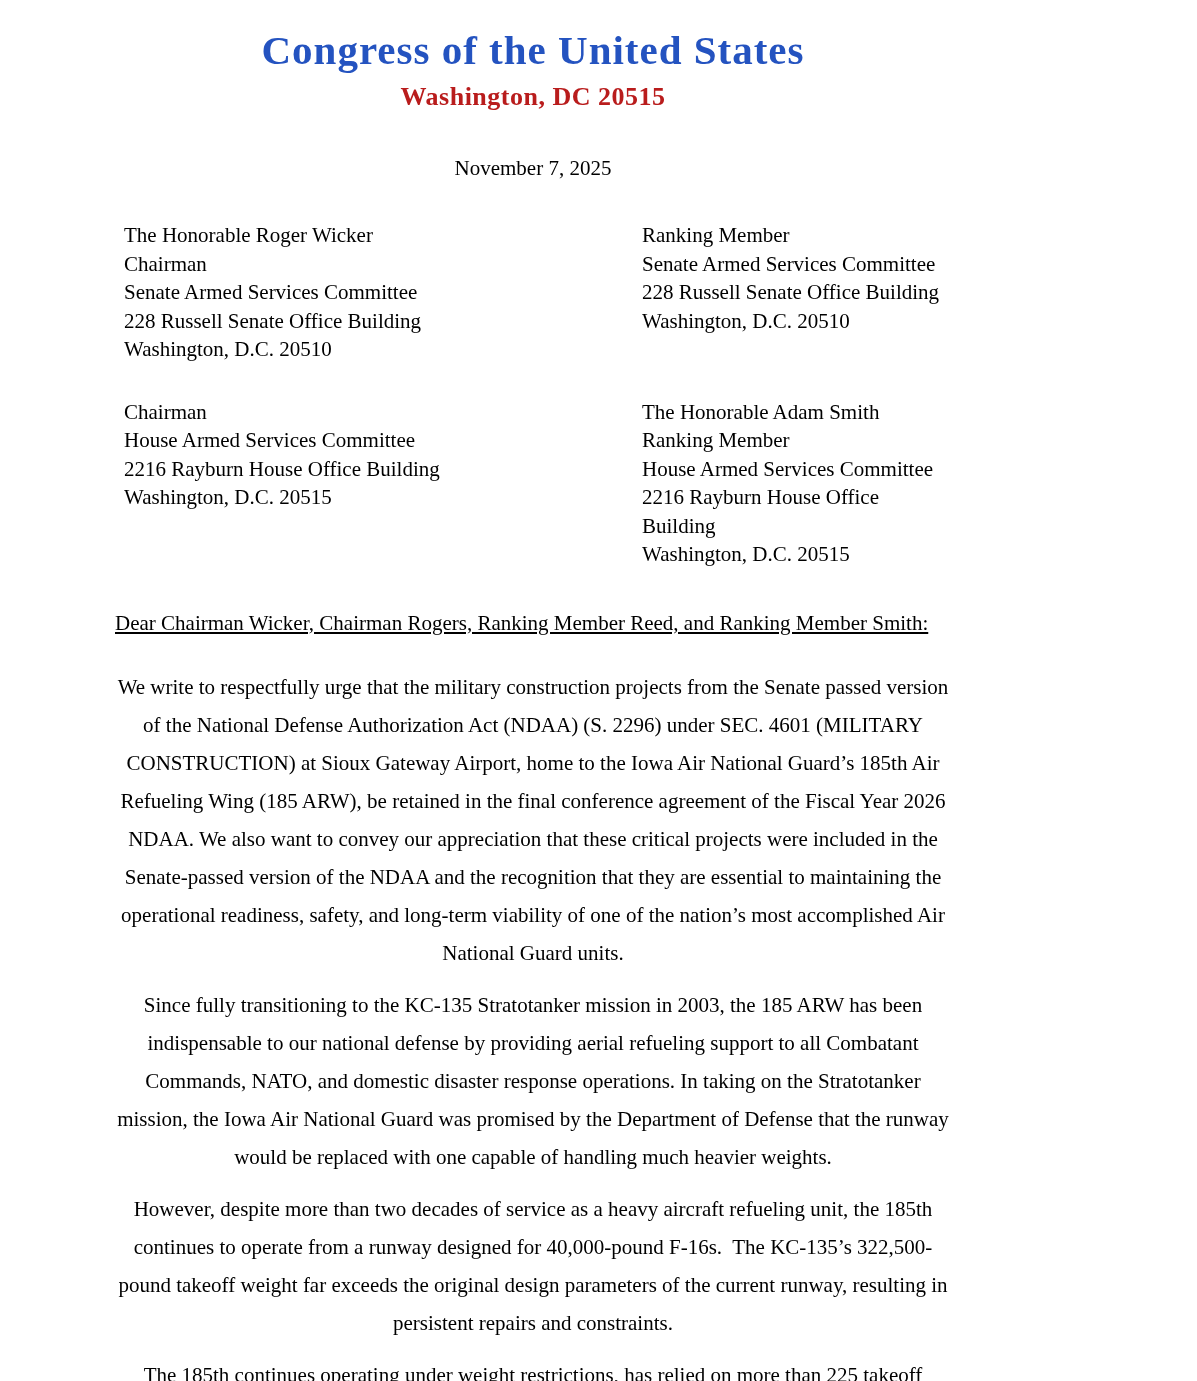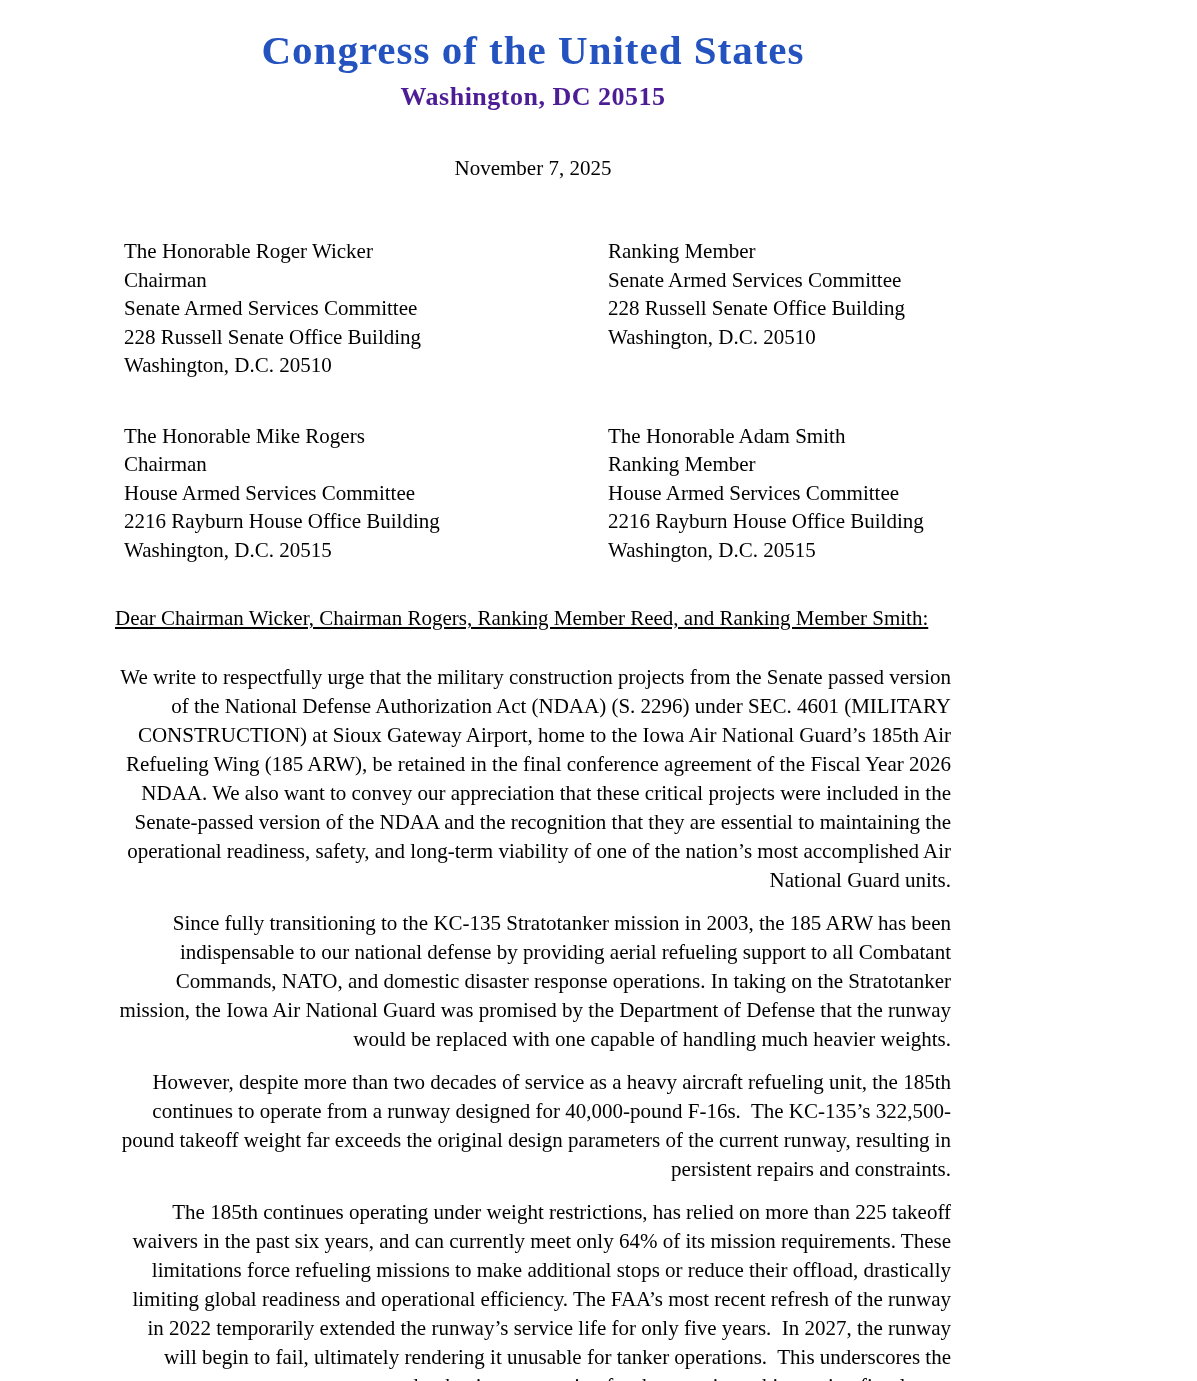--- a/index.html
+++ b/index.html
@@ -24,51 +24,52 @@
     font-size: 41px;
     font-weight: bold;
     color: #2453c0;
     letter-spacing: 1px;
     font-family: "Liberation Serif", "DejaVu Serif", serif;
   }
   .letterhead-subtitle {
     margin-top: 8px;
     font-size: 26px;
     font-weight: bold;
-    color: #4c1d95;
+    color: #b91c1c;
     letter-spacing: 0.5px;
   }
   .letter-date {
     text-align: center;
     font-size: 21px;
     margin-top: 44px;
-    margin-bottom: 56px;
+    margin-bottom: 40px;
   }
   .addresses {
     padding-left: 9px;
     display: grid;
     grid-template-columns: 484px 1fr;
     row-gap: 42px;
     margin-bottom: 40px;
+    gap: 34px;
   }
   .addr-line {
     font-size: 21px;
     line-height: 28.5px;
   }
   .salutation {
     font-size: 21px;
     line-height: 29px;
     margin: 0 0 30px 0;
     text-decoration: underline;
   }
   .body-para {
     font-size: 21px;
-    line-height: 29px;
+    line-height: 38px;
     margin: 14px 0 13px 0;
-    text-align: right;
+    text-align: center;
     white-space: pre-wrap;
   }
 </style>
 </head>
 <body>
 
 <div class="page">
 
   <header class="letterhead">
     <h1 class="letterhead-title">Congress of the United States</h1>
@@ -88,21 +89,20 @@
     </div>
 
     <div class="addr">
       <div class="addr-line">Ranking Member</div>
       <div class="addr-line">Senate Armed Services Committee</div>
       <div class="addr-line">228 Russell Senate Office Building</div>
       <div class="addr-line">Washington, D.C. 20510</div>
     </div>
 
     <div class="addr">
-      <div class="addr-line">The Honorable Mike Rogers</div>
       <div class="addr-line">Chairman</div>
       <div class="addr-line">House Armed Services Committee</div>
       <div class="addr-line">2216 Rayburn House Office Building</div>
       <div class="addr-line">Washington, D.C. 20515</div>
     </div>
 
     <div class="addr">
       <div class="addr-line">The Honorable Adam Smith</div>
       <div class="addr-line">Ranking Member</div>
       <div class="addr-line">House Armed Services Committee</div>

